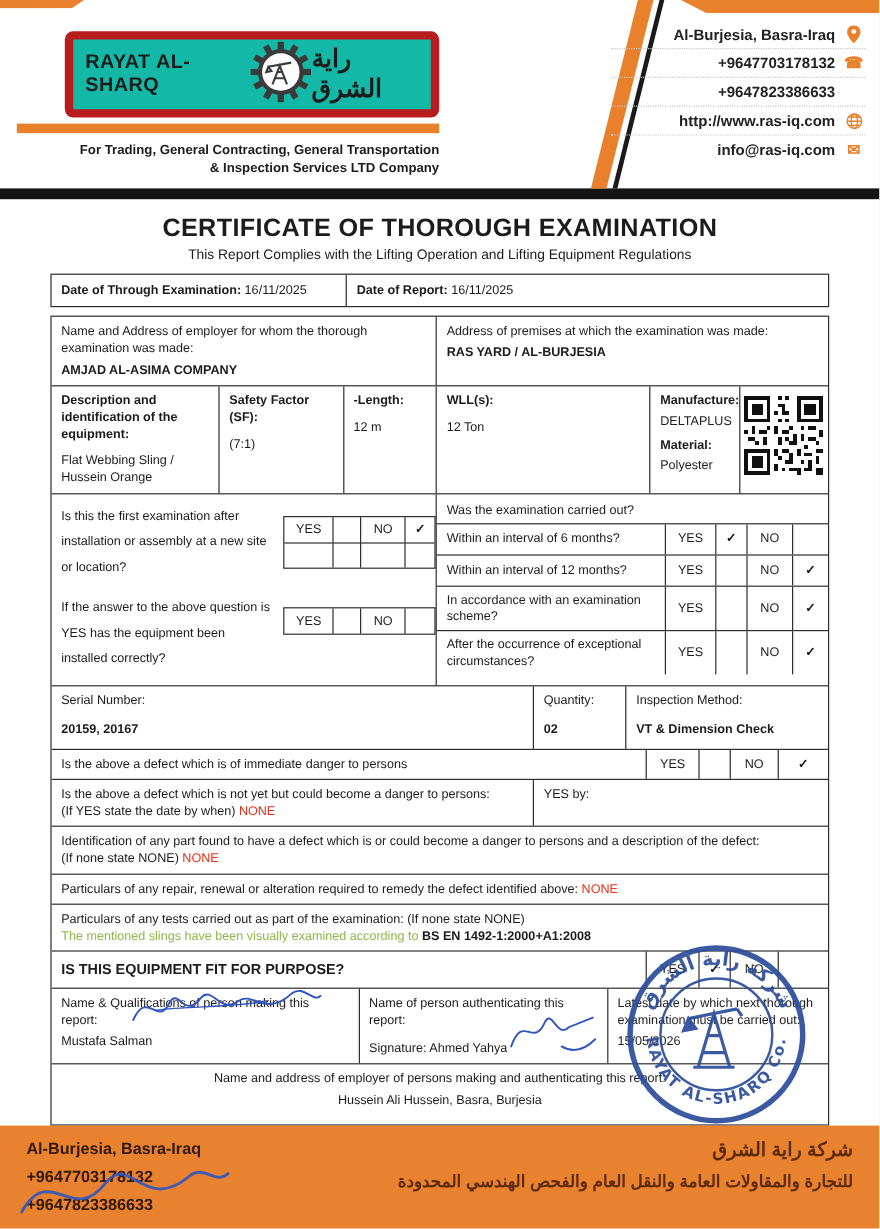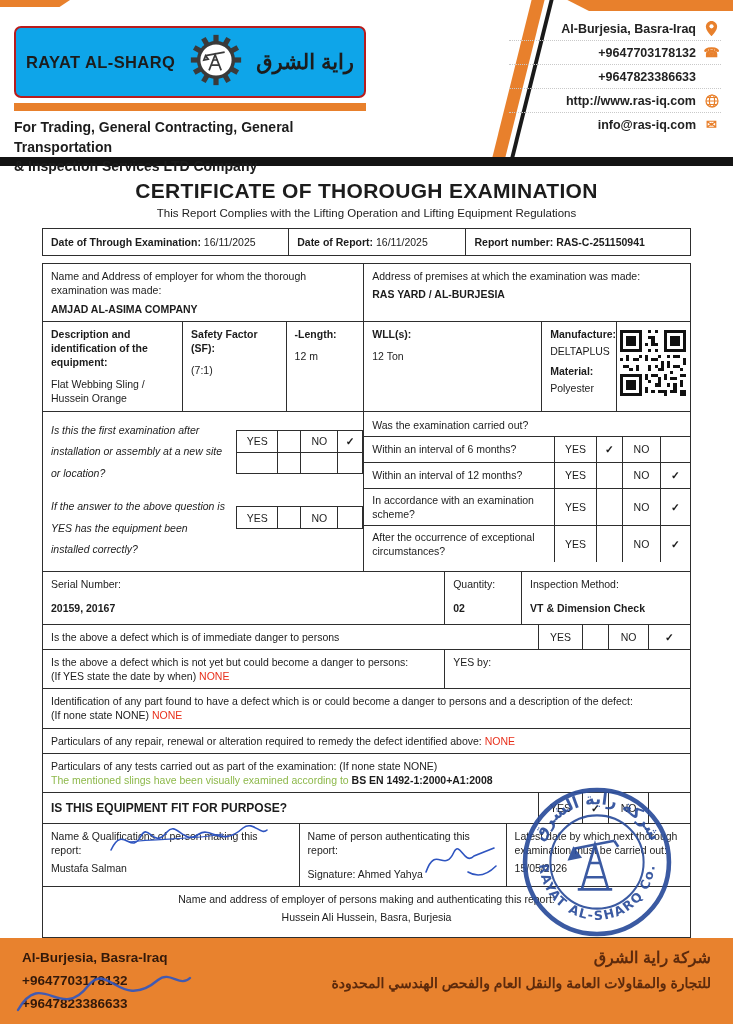--- a/index.html
+++ b/index.html
@@ -6,25 +6,25 @@
   body { background:#e9e9e9; font-family:"Liberation Sans", sans-serif; }
   .page { position:relative; width:733px; height:1024px; margin:0 auto; background:#fff; color:#1c1c1c; overflow:hidden; }
 
   
   .header { position:relative; height:157px; }
   .deco-tl { position:absolute; top:0; left:0; width:70px; height:7px; background:#e8802c; clip-path:polygon(0 0,100% 0,85% 100%,0 100%); }
   .deco-tr { position:absolute; top:0; right:0; width:180px; height:11px; background:#e8802c; clip-path:polygon(8% 0,100% 0,100% 100%,20% 100%); }
   .deco-stripe { position:absolute; top:0; left:512px; width:13px; height:157px; background:#e8802c; transform:skewX(-14deg); }
   .deco-stripe2 { position:absolute; top:0; left:530px; width:4px; height:157px; background:#1a1a1a; transform:skewX(-14deg); }
   .header-left { position:absolute; left:14px; top:26px; width:352px; }
-  .logo-box { border:2px solid #b91c1c; border-radius:7px; height:72px; display:flex; align-items:center; justify-content:space-between; padding:0 10px; background:#0ea5e9; }
+  .logo-box { border:7px solid #b91c1c; border-radius:7px; height:72px; display:flex; align-items:center; justify-content:space-between; padding:0 10px; background:#14b8a6;margin-left:40px; }
   .logo-en { font-weight:bold; font-size:16.5px; letter-spacing:0.4px; color:#1c1c1c; }
   .logo-ar { font-weight:bold; font-size:21px; color:#1c1c1c; }
   .logo-underline { height:8px; background:#e8802c; margin-top:5px; }
-  .tagline { margin-top:7px; text-align:left; font-size:14px; font-weight:bold; line-height:1.4; color:#1c1c1c; }
+  .tagline { margin-top:7px; text-align:right; font-size:11px; font-weight:bold; line-height:1.4; color:#1c1c1c; }
   .header-right { position:absolute; right:12px; top:17px; width:212px; }
   .contact-row { display:flex; justify-content:flex-end; align-items:center; gap:8px; padding:4px 2px; font-size:12.5px; font-weight:600; border-bottom:1px dotted #c9c9c9; color:#222; }
   .contact-row:last-child { border-bottom:none; }
   .cicon { width:15px; height:15px; display:inline-flex; align-items:center; justify-content:center; color:#e8802c; font-size:13px; flex:0 0 15px; }
   .black-bar { height:9px; background:#141414; }
 
   
   .title { text-align:center; font-size:21px; font-weight:bold; letter-spacing:0.3px; margin-top:13px; }
   .subtitle { text-align:center; font-size:11.5px; margin-top:4px; }
 
@@ -50,21 +50,21 @@
   .w-left { width:49.5%; } .w-right { width:50.5%; }
 
   
   .eq .cell { min-height:88px; }
   .q1c { width:21.5%; } .q2c { width:16%; } .q3c { width:12%; } .q4c { width:27.5%; } .q5c { width:11.5%; } .q6c { width:11.5%; display:flex; align-items:flex-start; justify-content:center; padding-top:8px; }
 
   
   .qleft { width:49.5%; padding:4px 0 6px; }
   .qright { width:50.5%; }
   .qrow { display:flex; }
-  .qtext { width:63%; padding:4px 8px; line-height:2.05;font-style:italic; }
+  .qtext { width:63%; padding:4px 8px; line-height:2.05; }
   .qgrid-wrap { flex:1; padding-top:14px; }
   .qgrid { display:grid; grid-template-columns:40px 23px 37px 25px; border:1px solid #2e2e2e; width:127px; }
   .qgrid > div { height:21px; border-left:1px solid #2e2e2e; border-top:1px solid #2e2e2e; display:flex; align-items:center; justify-content:center; }
   .qgrid > div:nth-child(4n+1) { border-left:none; }
   .qgrid > div:nth-child(-n+4) { border-top:none; }
   .ctitle { padding:6px 8px 4px; }
   .crow { display:flex; border-top:1px solid #2e2e2e; min-height:26px; align-items:stretch; }
   .ctext { flex:1; padding:4px 8px; display:flex; align-items:center; }
   .ccells { display:flex; }
   .ccells > div { border-left:1px solid #2e2e2e; display:flex; align-items:center; justify-content:center; }
@@ -192,24 +192,20 @@
 
     <div class="box dates">
       <div class="cell d1">
         <span class="b">Date of Through Examination:</span>
         <span>16/11/2025</span>
       </div>
       <div class="cell d2 vline">
         <span class="b">Date of Report:</span>
         <span>16/11/2025</span>
       </div>
-      <div class="cell d3 vline">
-        <span class="b">Report number:</span>
-        <span class="b">RAS-C-251150941</span>
-      </div>
     </div>
 
     <div class="box">
 
       <div class="row first">
         <div class="cell ecell w-left">
           <div>Name and Address of employer for whom the thorough examination was made:</div>
           <div class="b" style="margin-top:4px">AMJAD AL-ASIMA COMPANY</div>
         </div>
         <div class="cell ecell w-right vline">

